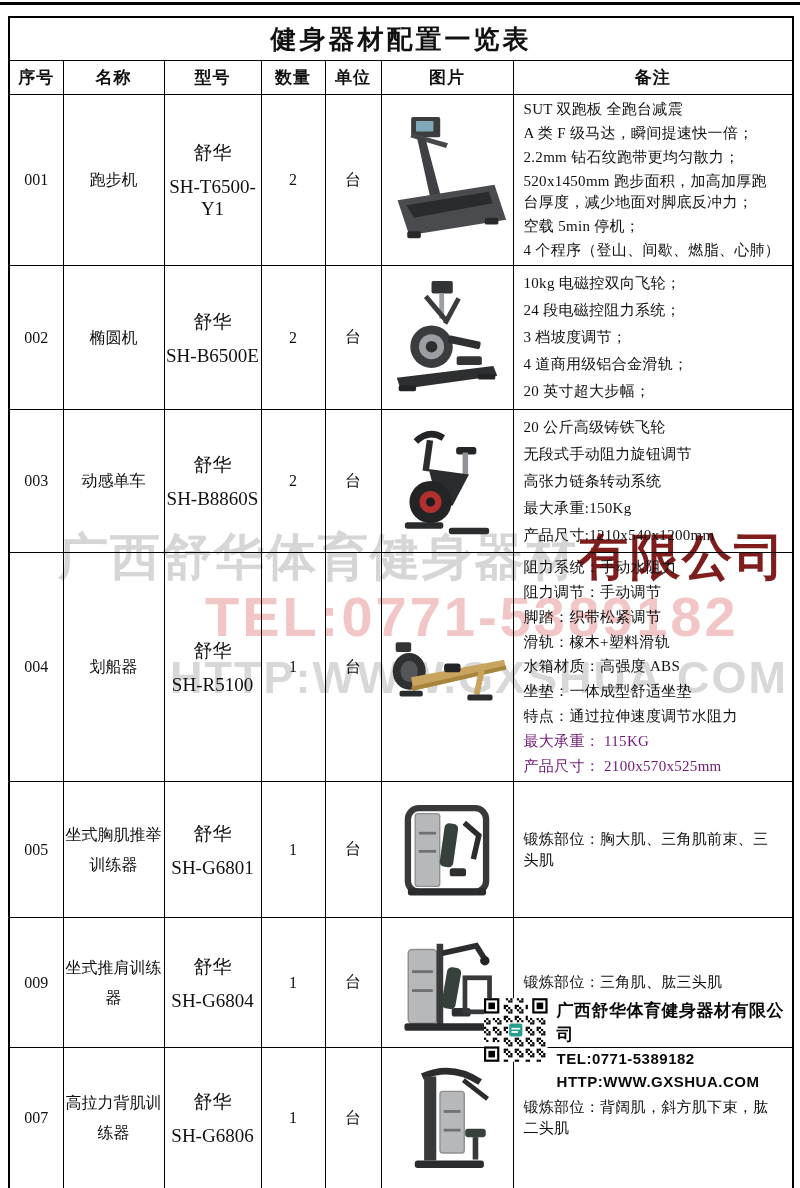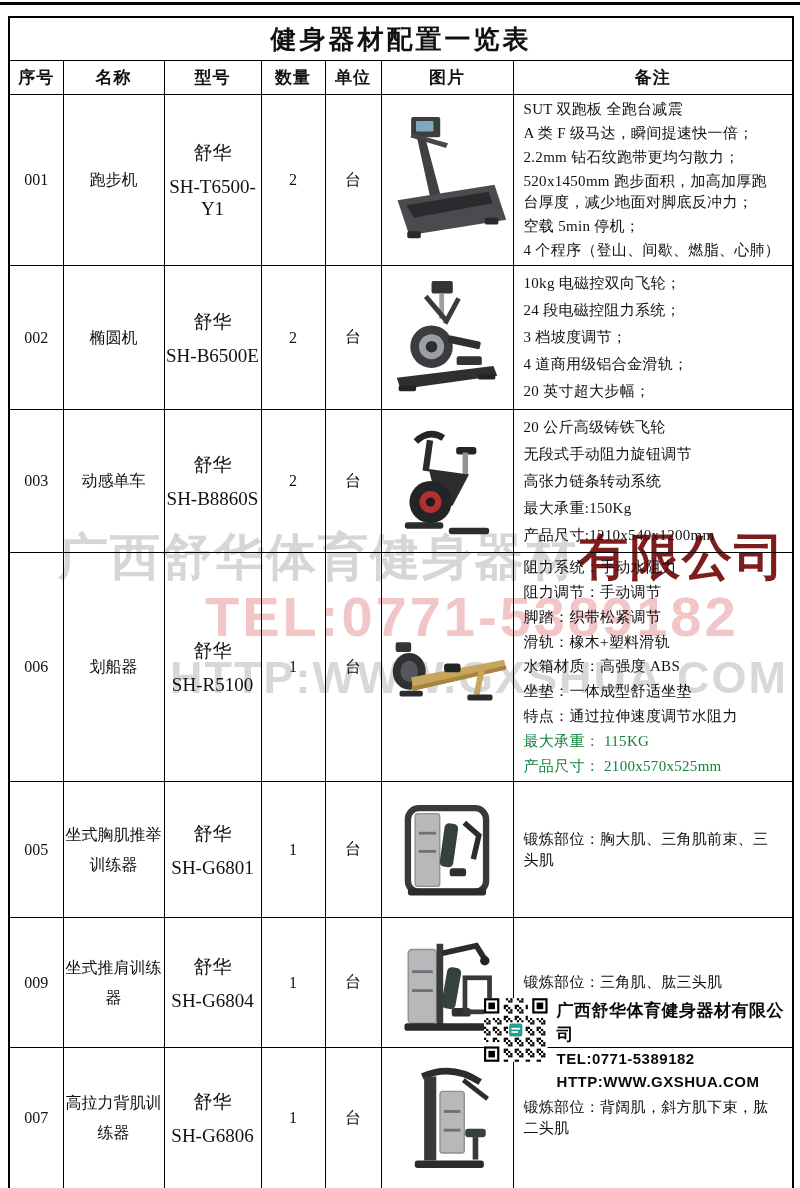--- a/index.html
+++ b/index.html
@@ -25,21 +25,21 @@
   .title-cell{height:42px;font-size:26px;font-weight:bold;letter-spacing:3px;}
   .doc-table th{height:33px;font-size:17px;font-weight:bold;letter-spacing:1px;}
   .no-cell,.qty-cell,.unit-cell{font-size:16px;}
   .name-cell{font-size:16px;line-height:30px;padding:0 9px;}
   .model-cell{font-size:19px;}
   .model-brand{margin-bottom:10px;}
   .remarks-cell{padding:0;}
   .remarks-box{display:flex;flex-direction:column;justify-content:space-evenly;
                padding:0 10px;box-sizing:border-box;}
   .rline{text-align:left;font-size:15px;line-height:21px;letter-spacing:0.3px;}
-  .rline.red{color:#15803d;}
+  .rline.red{color:#701a75;}
   .pic-cell svg{vertical-align:middle;}
 
   
   .stamp{position:absolute;left:484px;top:998px;display:flex;gap:9px;z-index:3;align-items:flex-start;
          font-family:"Liberation Sans","DejaVu Sans",sans-serif;}
   .stamp-text{padding-top:1px;}
   .stamp-name{font-size:17px;font-weight:bold;letter-spacing:0.5px;line-height:24px;color:#0a0a0a;}
   .stamp-tel,.stamp-web{font-size:15px;font-weight:bold;letter-spacing:0.5px;line-height:23px;color:#0a0a0a;}
 </style>
 </head>
@@ -163,21 +163,21 @@
             <div class="remarks-box" style="height: 141px;">
               <div class="rline">20 公斤高级铸铁飞轮</div>
               <div class="rline">无段式手动阻力旋钮调节</div>
               <div class="rline">高张力链条转动系统</div>
               <div class="rline">最大承重:150Kg</div>
               <div class="rline">产品尺寸:1210x540x1200mm</div>
             </div>
           </td>
         </tr>
         <tr style="height: 229px;">
-          <td class="no-cell">006</td>
+          <td class="no-cell">004</td>
           <td class="name-cell">划船器</td>
           <td class="model-cell">
             <div class="model-brand">舒华</div>
             <div>SH-R5100</div>
           </td>
           <td class="qty-cell">1</td>
           <td class="unit-cell">台</td>
           <td class="pic-cell"><svg viewBox="0 0 130 95" width="128" height="92">
     <rect x="12" y="22" width="16" height="10" rx="2" fill="#333436"></rect>
     <ellipse cx="26" cy="52" rx="17" ry="19" fill="#2f3032"></ellipse>

